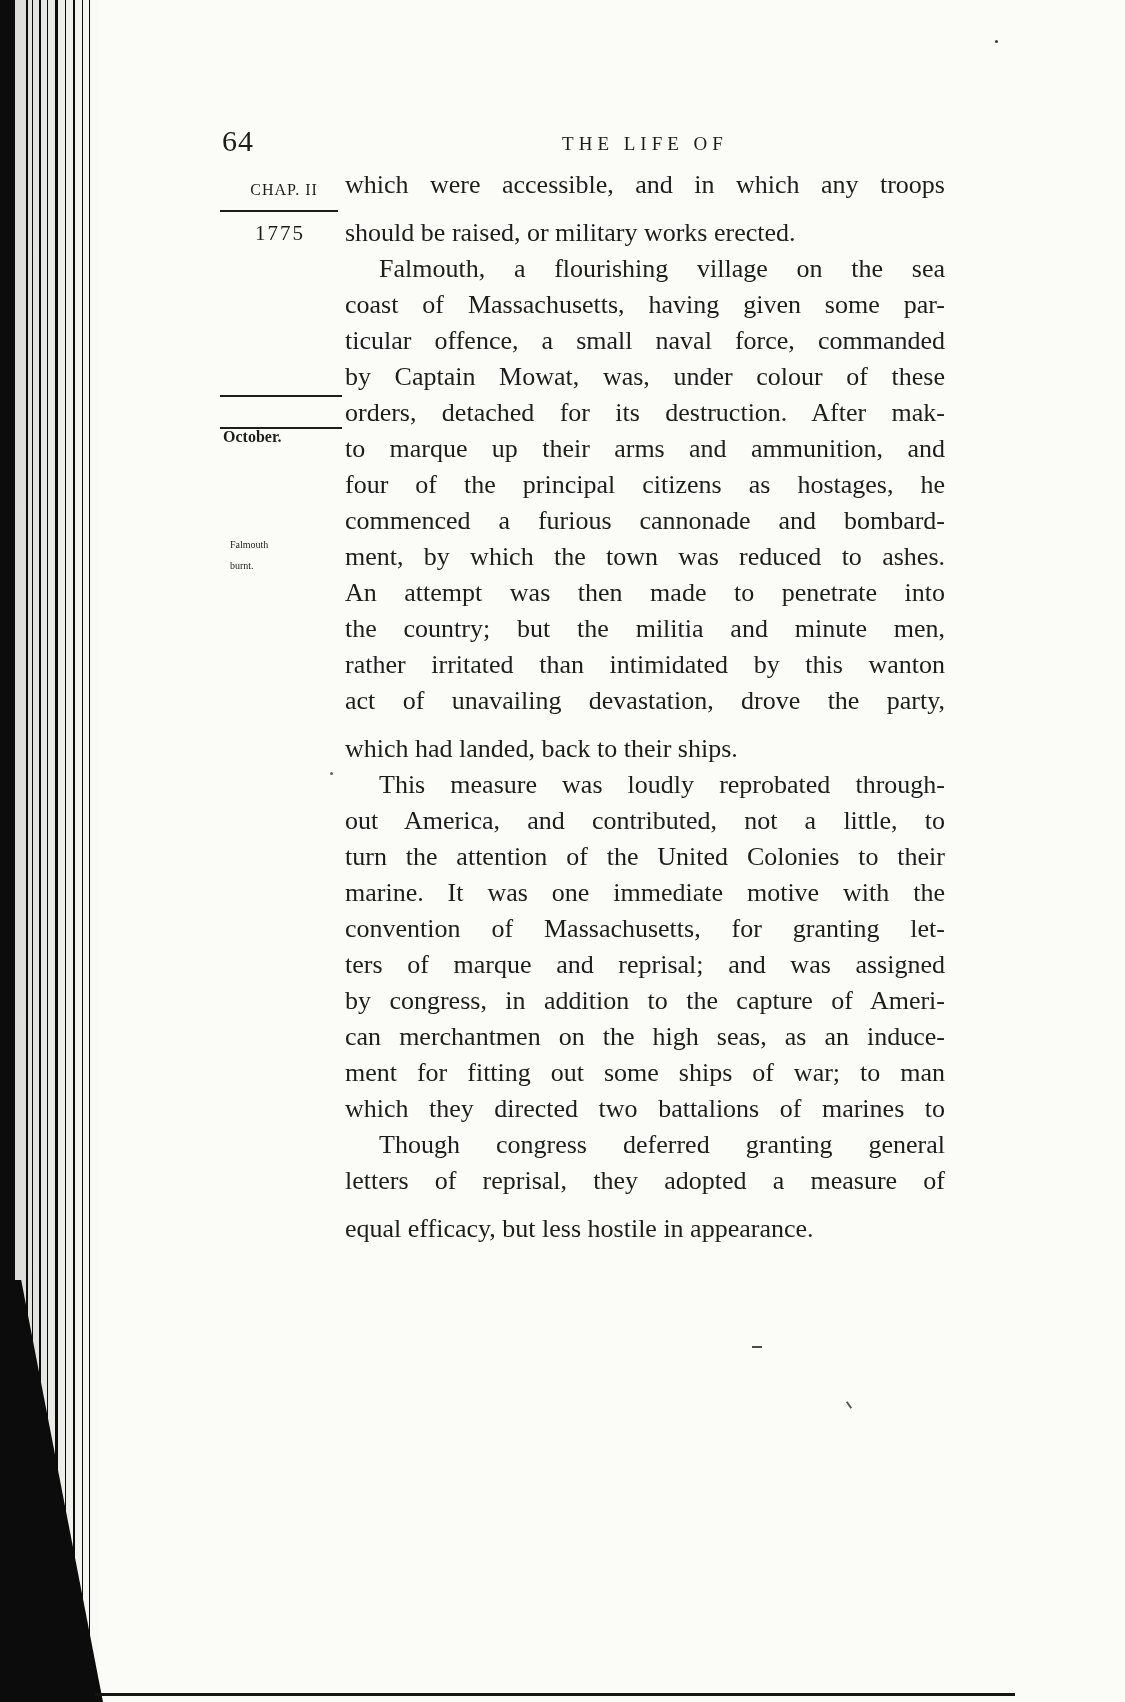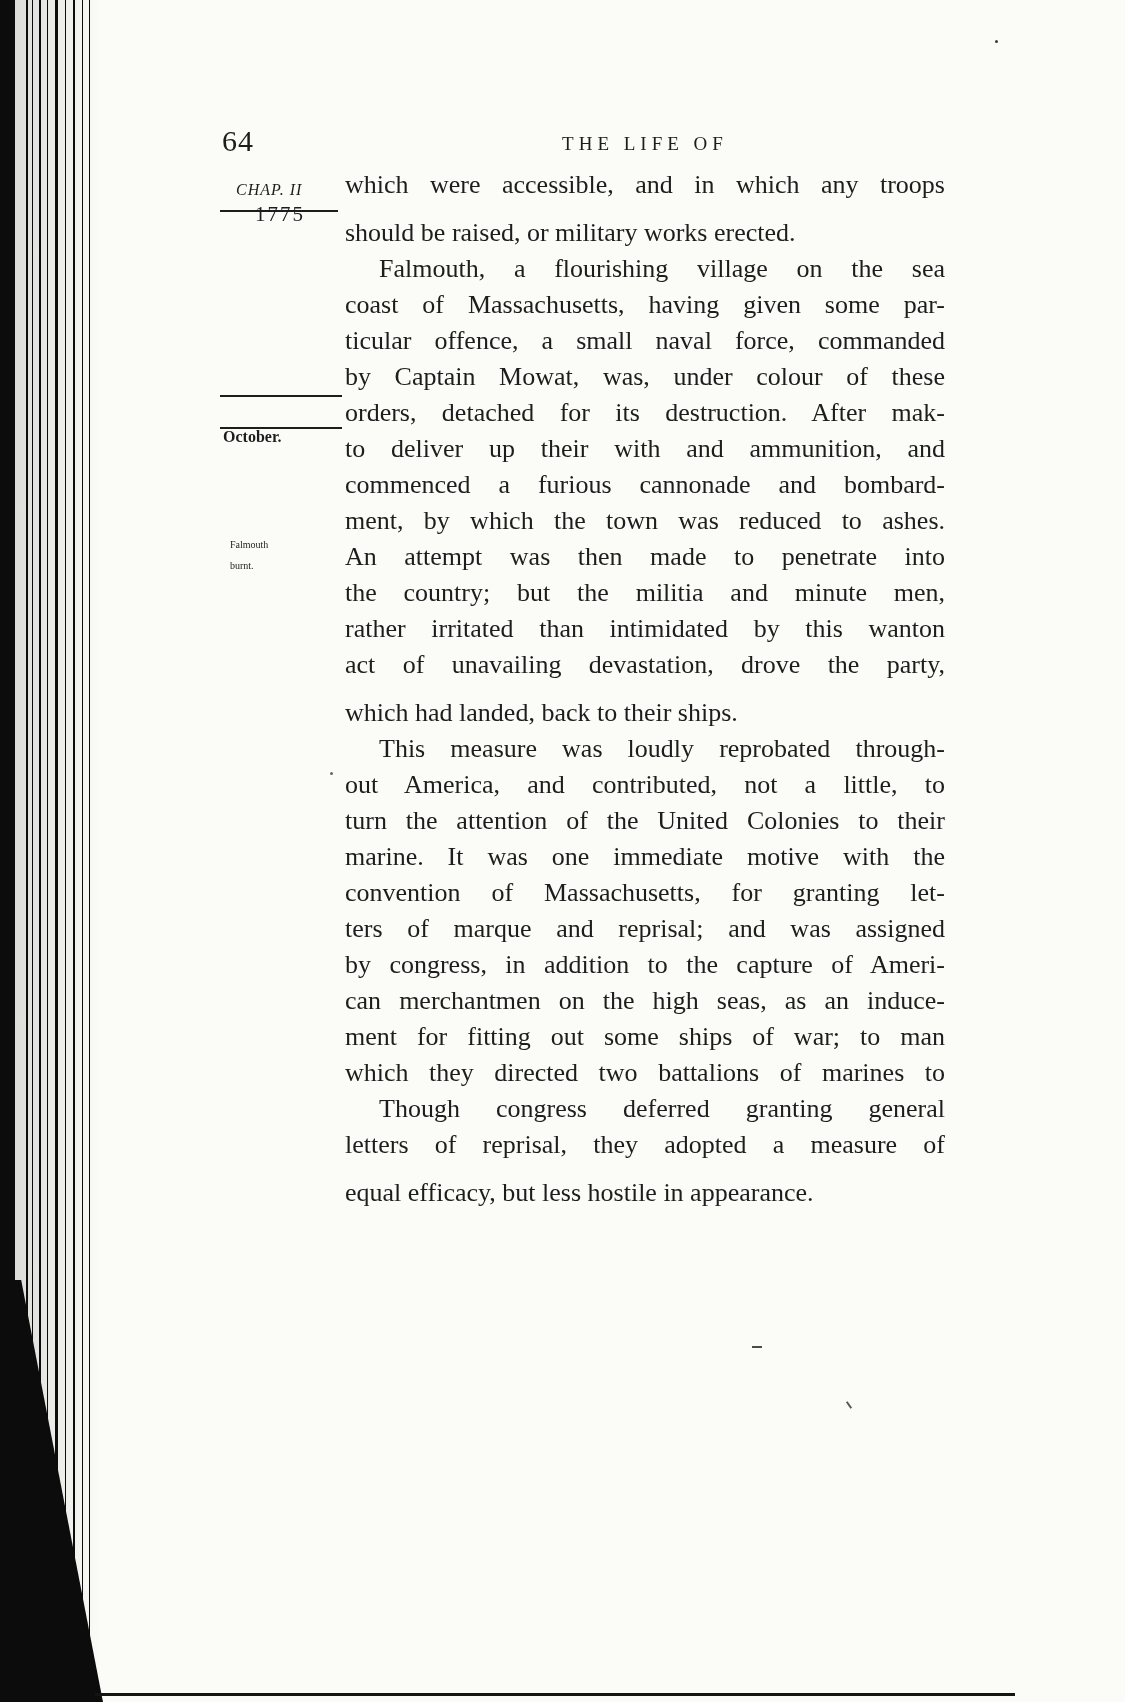--- a/index.html
+++ b/index.html
@@ -50,23 +50,23 @@
     position: absolute; left: 222px; top: 124px;
     font-size: 30px; letter-spacing: 1px;
   }
   .running-header {
     position: absolute; left: 345px; top: 133px; width: 600px;
     text-align: center; font-size: 19px; letter-spacing: 5px;
   }
 
   
   .sidenote { position: absolute; }
-  .note-chap   { left: 236px; top: 181px; width: 112px; 
-                 font-size: 16px; letter-spacing: 1px; font-style: italic; }
-  .note-year   { left: 224px; top: 202px; width: 112px; text-align: center;
+  .note-chap   { left: 228px; top: 181px; width: 112px; text-align: center;
+                 font-size: 16px; letter-spacing: 1px; }
+  .note-year   { left: 224px; top: 221px; width: 112px; text-align: center;
                  font-size: 21px; letter-spacing: 2px; }
   .note-october{ left: 223px; top: 401px; font-size: 16px; font-weight: 600; margin-top: 27px; }
   .note-falmouth { left: 230px; top: 534px; font-size: 10px; line-height: 21px; }
   .rule { position: absolute; height: 2px; background: #1d1d1d; }
   .rule-chap       { left: 220px; top: 210px; width: 118px; }
   .rule-oct-top    { left: 220px; top: 395px; width: 122px; }
   .rule-oct-bottom { left: 220px; top: 427px; width: 122px; }
 
   
   .text-block {
@@ -129,21 +129,22 @@
       <div class="line">which were accessible, and in which any troops</div>
       <div class="line last">should be raised, or military works erected.</div>
     </div>
 
     <div class="paragraph">
       <div class="line indent">Falmouth, a flourishing village on the sea</div>
       <div class="line">coast of Massachusetts, having given some par-</div>
       <div class="line">ticular offence, a small naval force, commanded</div>
       <div class="line">by Captain Mowat, was, under colour of these</div>
       <div class="line">orders, detached for its destruction.  After mak-</div>
-      <div class="line">to deliver up their with and ammunition, and</div>
+      <div class="line">to marque up their arms and ammunition, and</div>
+      <div class="line">four of the principal citizens as hostages, he</div>
       <div class="line">commenced a furious cannonade and bombard-</div>
       <div class="line">ment, by which the town was reduced to ashes.</div>
       <div class="line">An attempt was then made to penetrate into</div>
       <div class="line">the country; but the militia and minute men,</div>
       <div class="line">rather irritated than intimidated by this wanton</div>
       <div class="line">act of unavailing devastation, drove the party,</div>
       <div class="line last">which had landed, back to their ships.</div>
     </div>
 
     <div class="paragraph">

